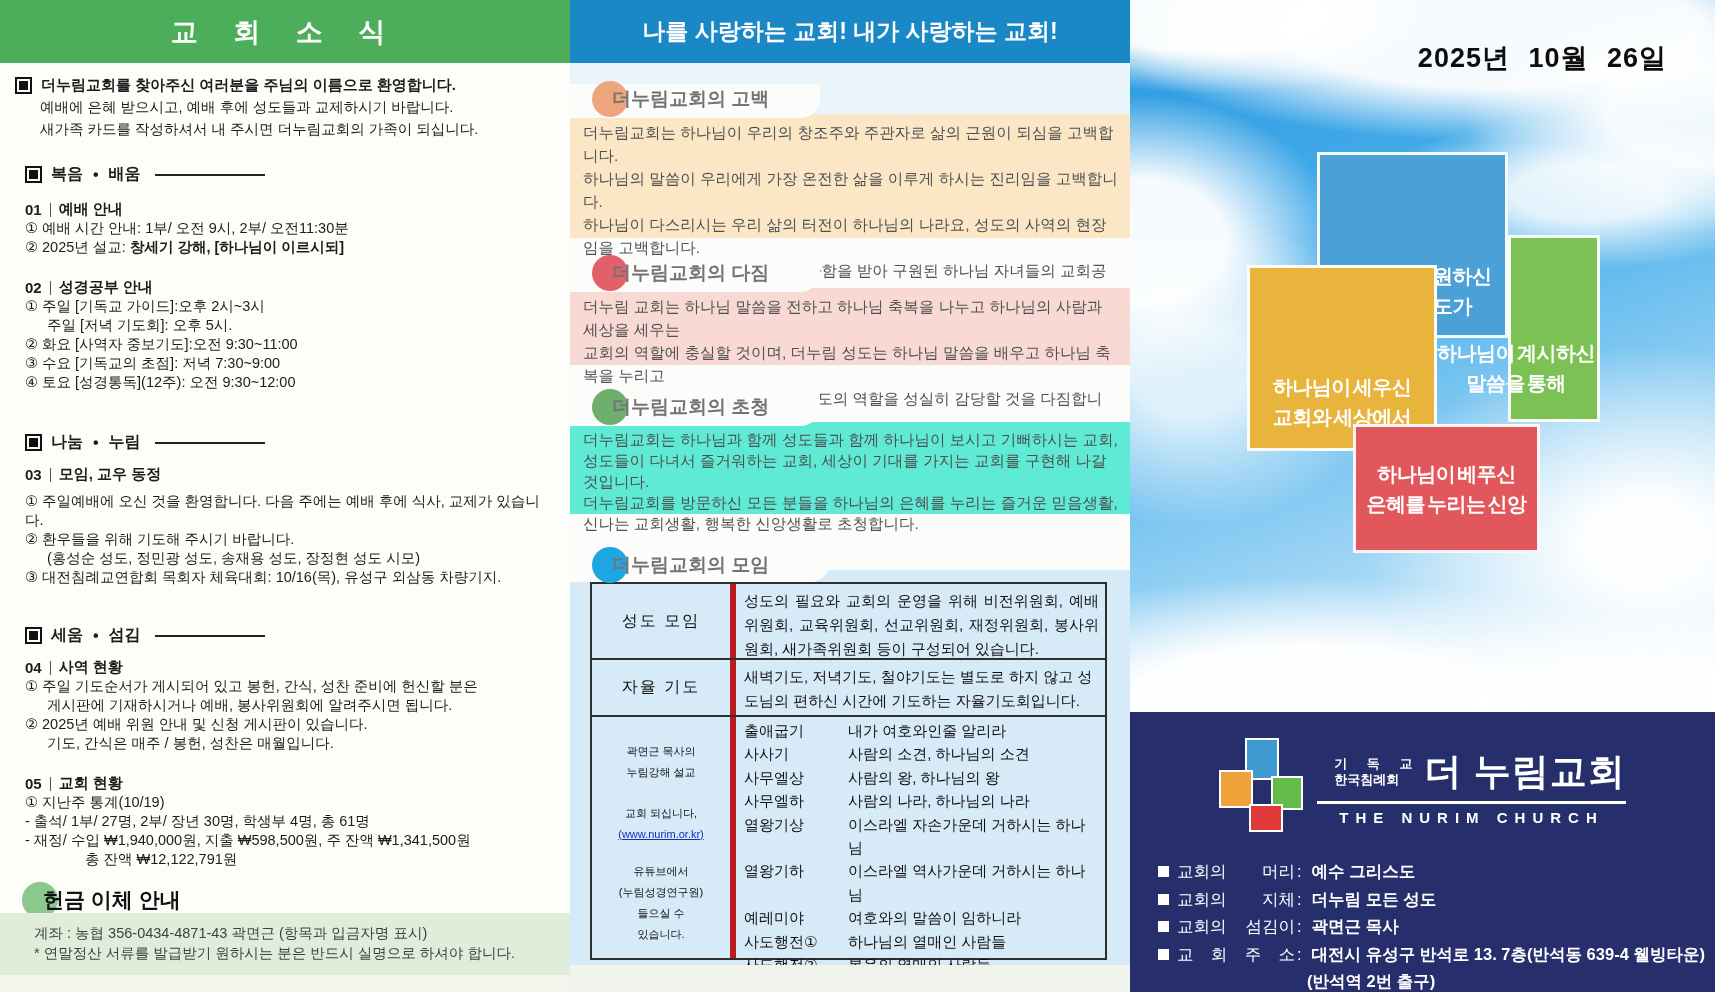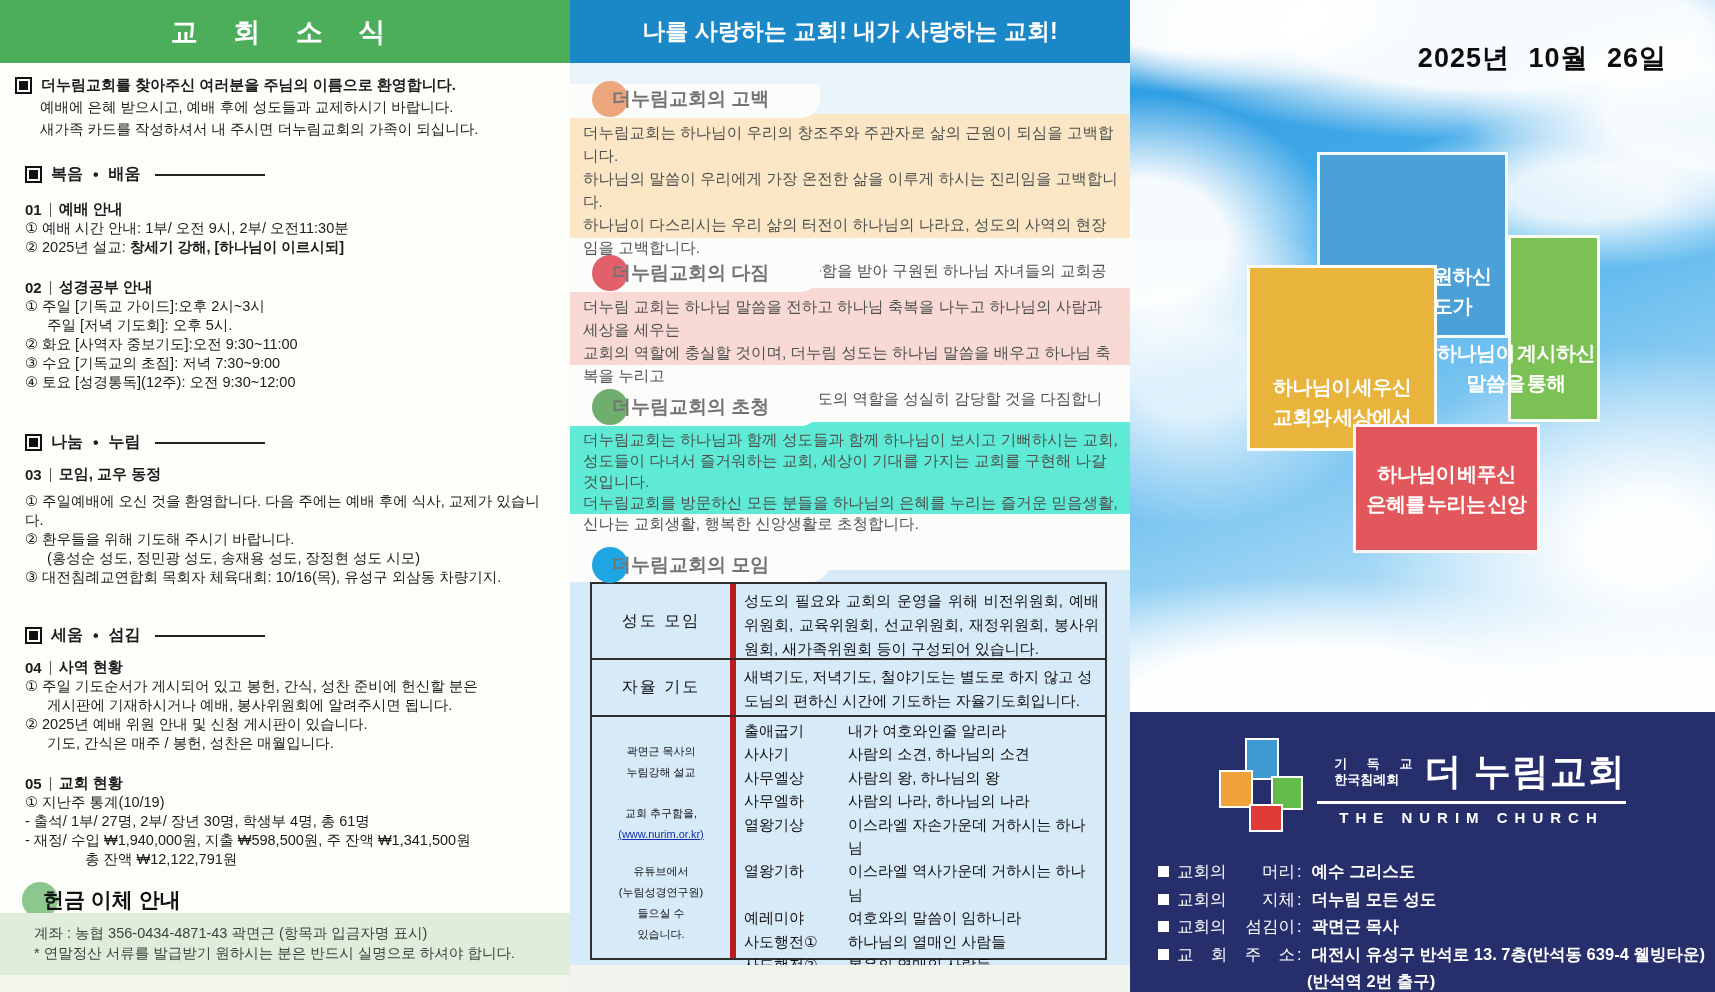--- a/index.html
+++ b/index.html
@@ -289,21 +289,21 @@
           <div class="tlabel">자율 기도</div>
           <div class="tcell">새벽기도, 저녁기도, 철야기도는 별도로 하지 않고 성도님의 편하신 시간에 기도하는 자율기도회입니다.</div>
         </div>
         <div class="trow r3">
           <div class="tlabel">
             <div class="r3g1">
               <div>곽면근 목사의</div>
               <div>누림강해 설교</div>
             </div>
             <div class="r3g2">
-              <div>교회 추구함을,</div>
+              <div>교회 되십니다,</div>
               <a class="weblink" href="#">(www.nurim.or.kr)</a>
             </div>
             <div class="r3g3">
               <div>유튜브에서</div>
               <div>(누림성경연구원)</div>
               <div>들으실 수</div>
               <div>있습니다.</div>
             </div>
           </div>
           <div class="tcell sermons">

